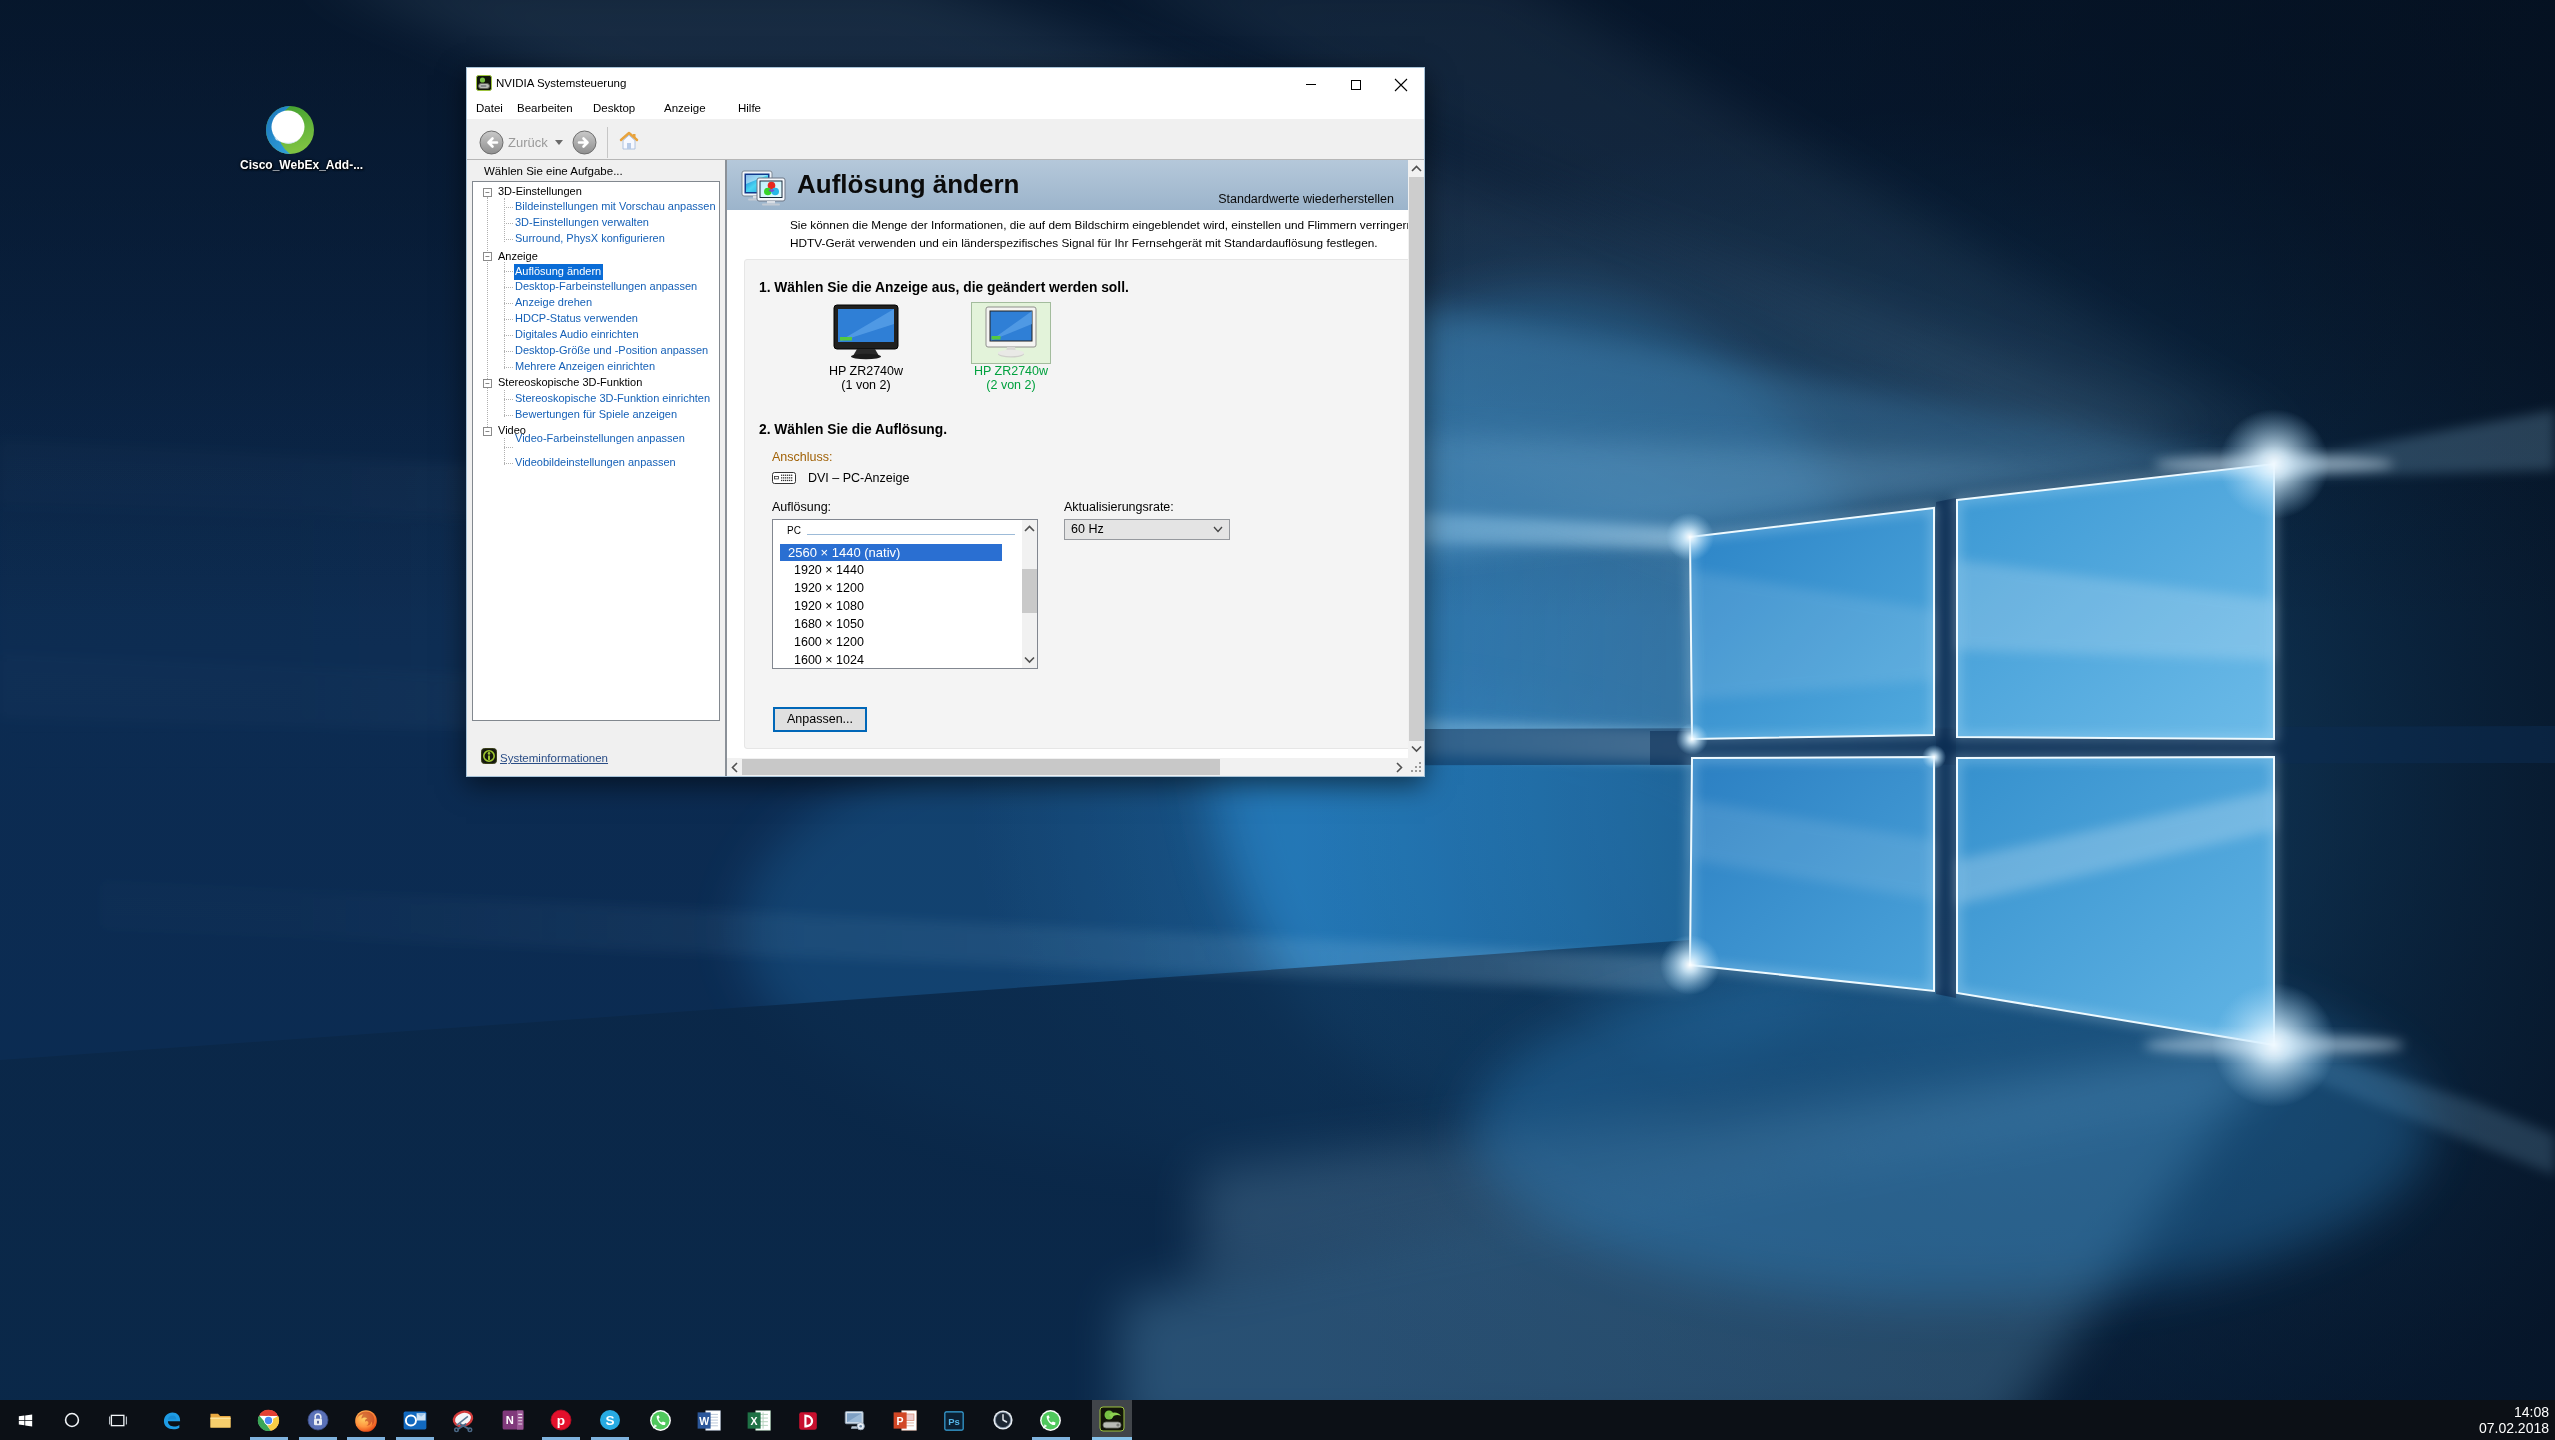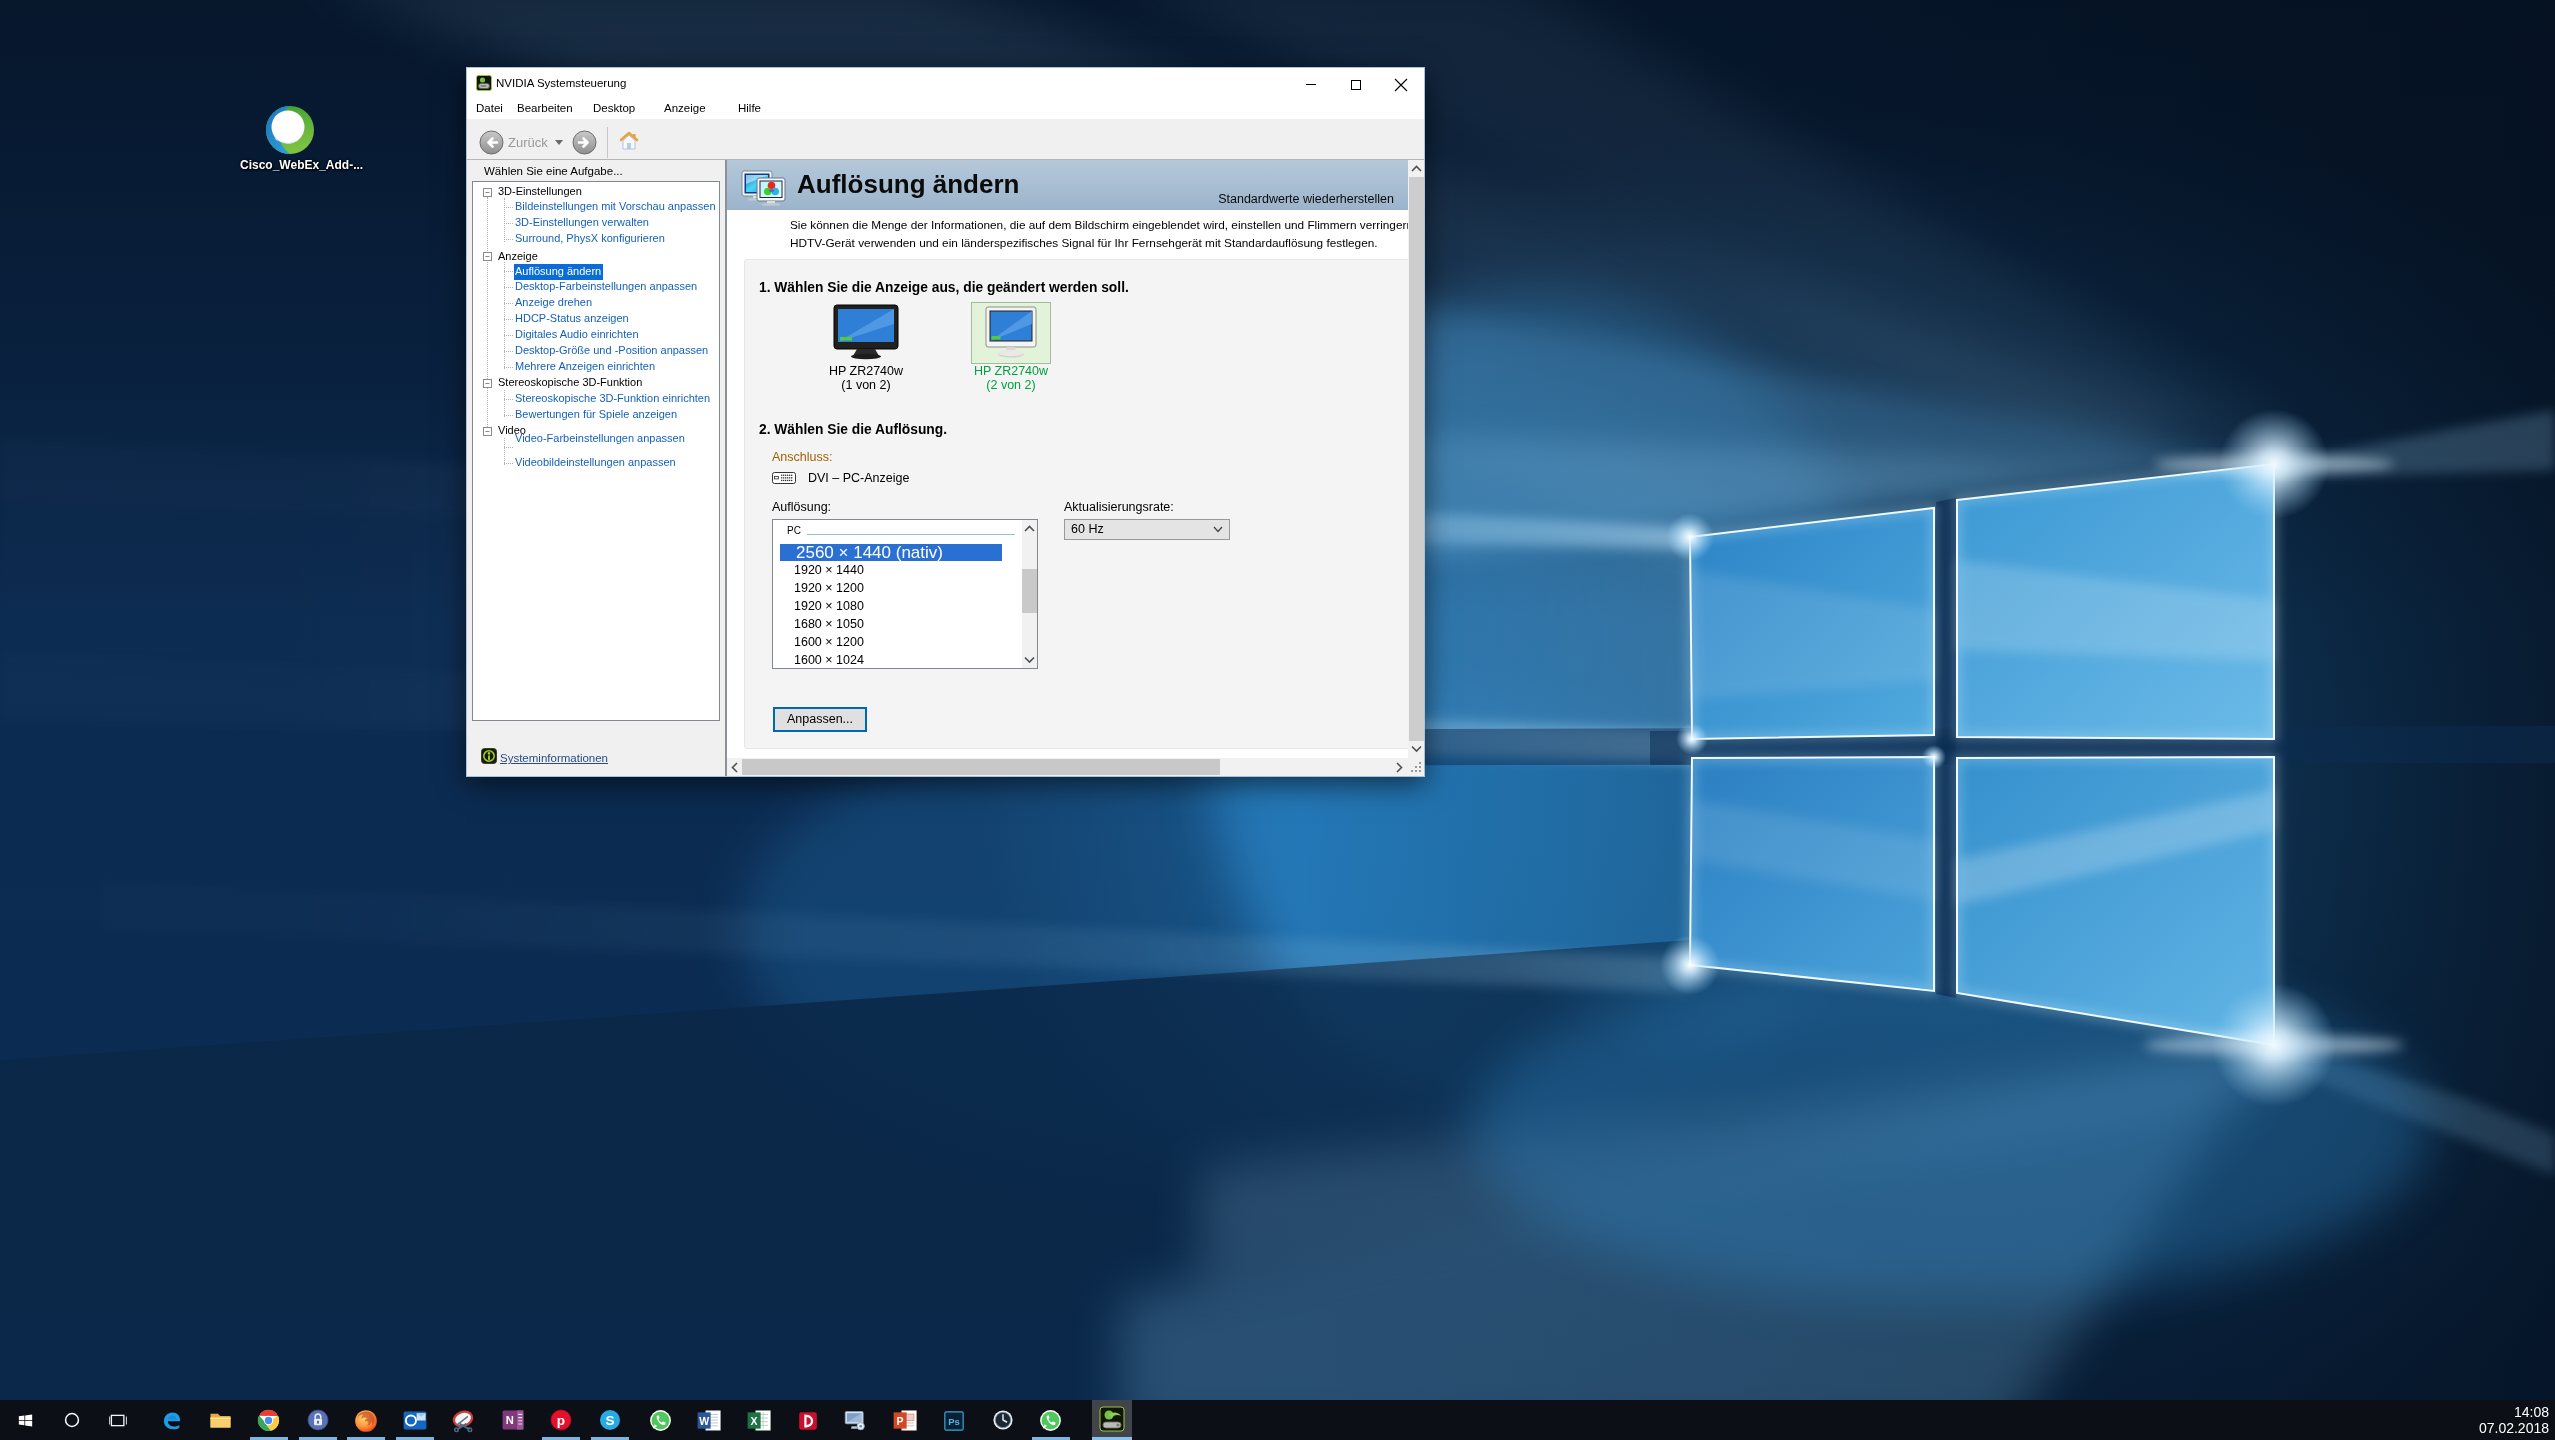--- a/index.html
+++ b/index.html
@@ -258,21 +258,21 @@
 <div class="tn" style="left:10px;top:6px;width:9px;height:9px;border:1px solid #8a8a8a;background:#fff;font-size:8px;line-height:7px;text-align:center;color:#333;">−</div>
 <div class="tn troot" style="left:25px;top:3px;">3D-Einstellungen</div>
 <div class="tn tlink" style="left:42px;top:18px;">Bildeinstellungen mit Vorschau anpassen</div>
 <div class="tn tlink" style="left:42px;top:34px;">3D-Einstellungen verwalten</div>
 <div class="tn tlink" style="left:42px;top:50px;">Surround, PhysX konfigurieren</div>
 <div class="tn" style="left:10px;top:70px;width:9px;height:9px;border:1px solid #8a8a8a;background:#fff;font-size:8px;line-height:7px;text-align:center;color:#333;">−</div>
 <div class="tn troot" style="left:25px;top:68px;">Anzeige</div>
 <div class="tn" style="left:41px;top:82px;height:16px;background:#0a6cd6;color:#fff;padding:1px 2px 0 1px;">Auflösung ändern</div>
 <div class="tn tlink" style="left:42px;top:98px;">Desktop-Farbeinstellungen anpassen</div>
 <div class="tn tlink" style="left:42px;top:114px;">Anzeige drehen</div>
-<div class="tn tlink" style="left:42px;top:130px;">HDCP-Status anzeigen</div>
+<div class="tn tlink" style="left:42px;top:130px;">HDCP-Status verwenden</div>
 <div class="tn tlink" style="left:42px;top:146px;">Digitales Audio einrichten</div>
 <div class="tn tlink" style="left:42px;top:162px;">Desktop-Größe und -Position anpassen</div>
 <div class="tn tlink" style="left:42px;top:178px;">Mehrere Anzeigen einrichten</div>
 <div class="tn" style="left:10px;top:197px;width:9px;height:9px;border:1px solid #8a8a8a;background:#fff;font-size:8px;line-height:7px;text-align:center;color:#333;">−</div>
 <div class="tn troot" style="left:25px;top:194px;">Stereoskopische 3D-Funktion</div>
 <div class="tn tlink" style="left:42px;top:210px;">Stereoskopische 3D-Funktion einrichten</div>
 <div class="tn tlink" style="left:42px;top:226px;">Bewertungen für Spiele anzeigen</div>
 <div class="tn" style="left:10px;top:245px;width:9px;height:9px;border:1px solid #8a8a8a;background:#fff;font-size:8px;line-height:7px;text-align:center;color:#333;">−</div>
 <div class="tn troot" style="left:25px;top:242px;">Video</div>
 <div class="tn tlink" style="left:42px;top:250px;">Video-Farbeinstellungen anpassen</div>
@@ -371,21 +371,21 @@
           <rect x="19" y="7.8" width="1.3" height="1.3"></rect>
       </g>
     </svg>
     <div class="abs" style="left:81px;top:311px;font-size:12.5px;color:#000;">DVI – PC-Anzeige</div>
     <div class="abs" style="left:45px;top:340px;font-size:12.5px;color:#000;">Auflösung:</div>
     <div class="abs" style="left:337px;top:340px;font-size:12.5px;color:#000;">Aktualisierungsrate:</div>
     
     <div class="abs" style="left:45px;top:359px;width:266px;height:150px;background:#fff;border:1px solid #828790;"></div>
     <div class="abs" style="left:60px;top:365px;font-size:10px;color:#000;">PC</div>
     <div class="abs" style="left:80px;top:374px;width:208px;height:1px;background:#9dbbd8;"></div>
-    <div class="abs" style="left:53px;top:384px;width:222px;height:17px;background:#2a6fd2;color:#fff;font-size:17px;line-height:17px;padding-left:16px;">2560 × 1440 (nativ)</div>
+    <div class="abs" style="left:53px;top:384px;width:222px;height:17px;background:#2a6fd2;color:#fff;font-size:13px;line-height:17px;padding-left:8px;">2560 × 1440 (nativ)</div>
     <div class="abs" style="left:67px;top:403px;font-size:12.5px;color:#000;">1920 × 1440</div>
     <div class="abs" style="left:67px;top:421px;font-size:12.5px;color:#000;">1920 × 1200</div>
     <div class="abs" style="left:67px;top:439px;font-size:12.5px;color:#000;">1920 × 1080</div>
     <div class="abs" style="left:67px;top:457px;font-size:12.5px;color:#000;">1680 × 1050</div>
     <div class="abs" style="left:67px;top:475px;font-size:12.5px;color:#000;">1600 × 1200</div>
     <div class="abs" style="left:67px;top:493px;font-size:12.5px;color:#000;">1600 × 1024</div>
     <div class="abs" style="left:295px;top:360px;width:15px;height:148px;background:#f1f1f1;"></div>
     <svg class="abs" style="left:297px;top:365px;" width="11" height="8" viewBox="0 0 11 8">
         <path d="M1,6 L5.5,1.5 L10,6" fill="none" stroke="#505050" stroke-width="1.6"></path>
       </svg>

